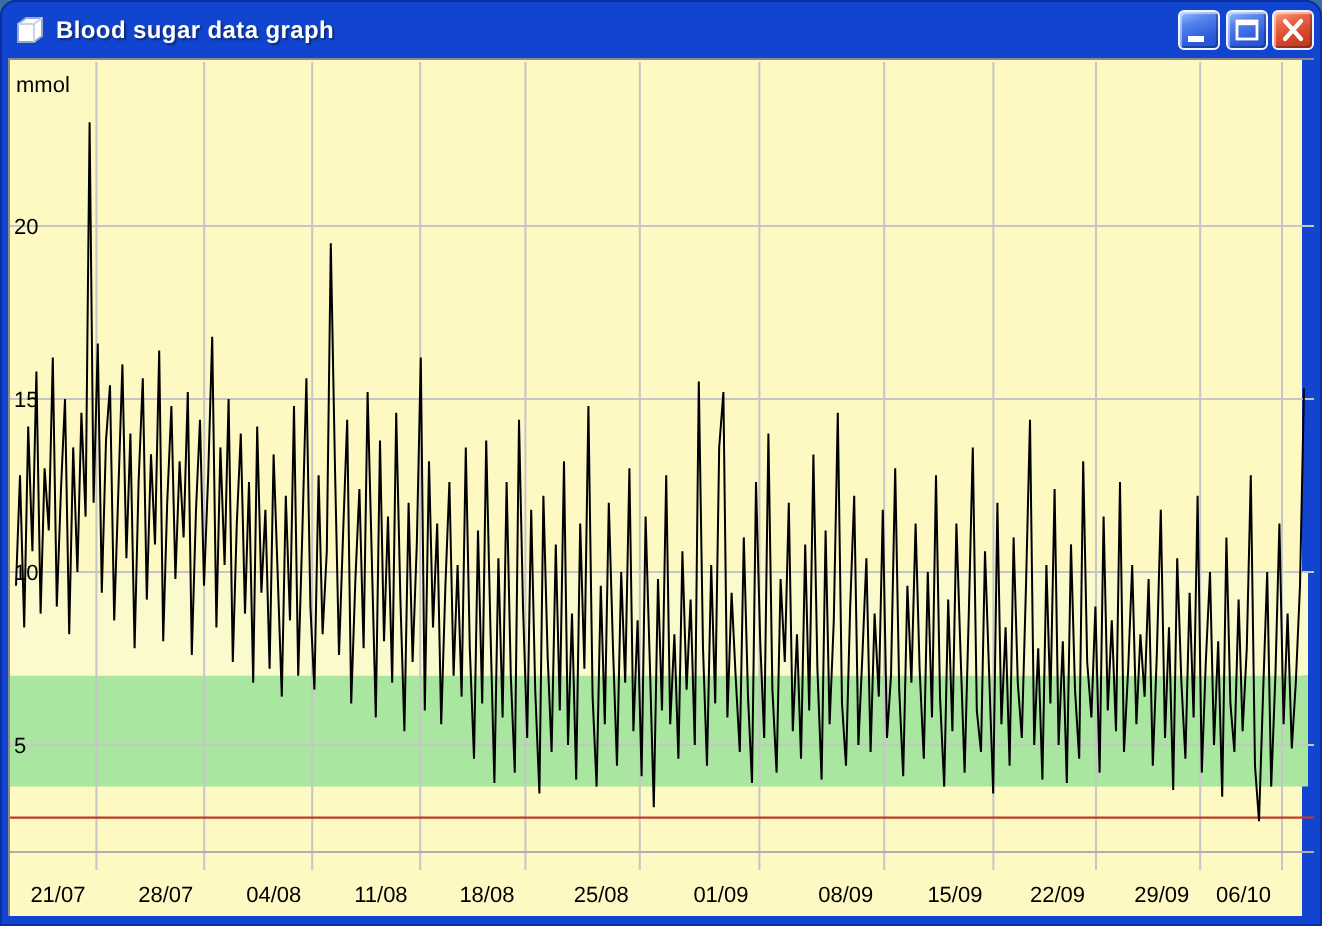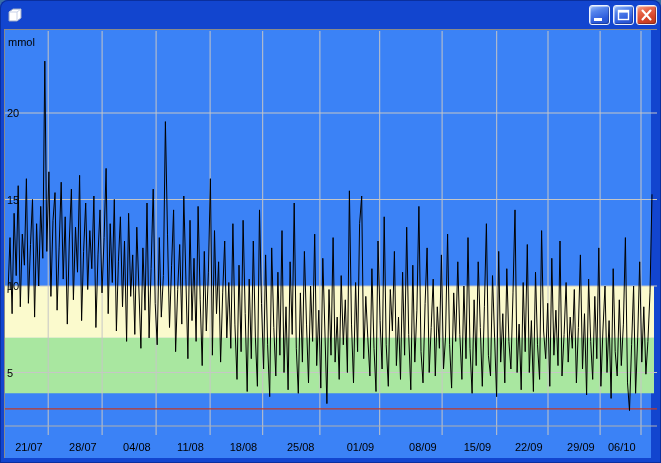--- a/index.html
+++ b/index.html
@@ -14,36 +14,37 @@
   .title-text{color:#fff;font-size:12px;font-weight:bold;margin-left:5px;
     text-shadow:1px 1px 1px #0a2a7a;letter-spacing:.2px;white-space:nowrap;}
   .btn{position:absolute;top:5px;width:21px;height:20px;border-radius:3px;
     border:1px solid #eef3fd;padding:0;cursor:pointer;
     box-shadow:inset 1px 1px 0 rgba(255,255,255,.45), inset -1px -1px 0 rgba(0,0,30,.25);}
   .btn svg{display:block;margin:auto;}
   .btn.sys{background:linear-gradient(160deg,#9cbef8 0%,#5584ec 30%,#2d5bdc 70%,#2450c8 100%);}
   .btn.min{right:51px;}
   .btn.max{right:27px;}
   .btn.close{right:4px;background:linear-gradient(160deg,#f6a98f 0%,#e8674a 30%,#d6452a 65%,#b83818 100%);}
-  .client{position:absolute;left:4px;top:29px;width:647px;height:429px;background:#3b82f6;}
+  .client{position:absolute;left:4px;top:29px;width:647px;height:429px;background:#fef9c3;}
   #chart-svg{display:block;width:653px;height:429px;}
   #chart-svg text{font-family:"Liberation Sans",sans-serif;font-size:11px;fill:#000;}
 </style>
 </head>
 <body>
 
 <div class="window">
   <div class="titlebar">
     <span class="app-icon">
       <svg width="16" height="16" viewBox="0 0 16 16">
         <path d="M2 5 L6 2 L14 2 L14 11 L10 14 L2 14 Z" fill="#ffffff" stroke="#9aa8c8" stroke-width="1"></path>
         <path d="M2 5 L10 5 L10 14" fill="none" stroke="#c8d2e8" stroke-width="1"></path>
         <path d="M10 5 L14 2" fill="none" stroke="#c8d2e8" stroke-width="1"></path>
       </svg>
     </span>
+    <span class="title-text">Blood sugar data graph</span>
     <button class="btn sys min" title="">
       <svg width="17" height="16" viewBox="0 0 17 16">
         <rect x="3" y="11" width="8" height="3" fill="#ffffff"></rect>
       </svg>
     </button>
     <button class="btn sys max" title="">
       <svg width="17" height="16" viewBox="0 0 17 16">
         <rect x="3.5" y="3.5" width="10" height="9" fill="none" stroke="#ffffff" stroke-width="1.4"></rect>
         <rect x="3" y="3" width="11" height="2.6" fill="#ffffff"></rect>
       </svg>

